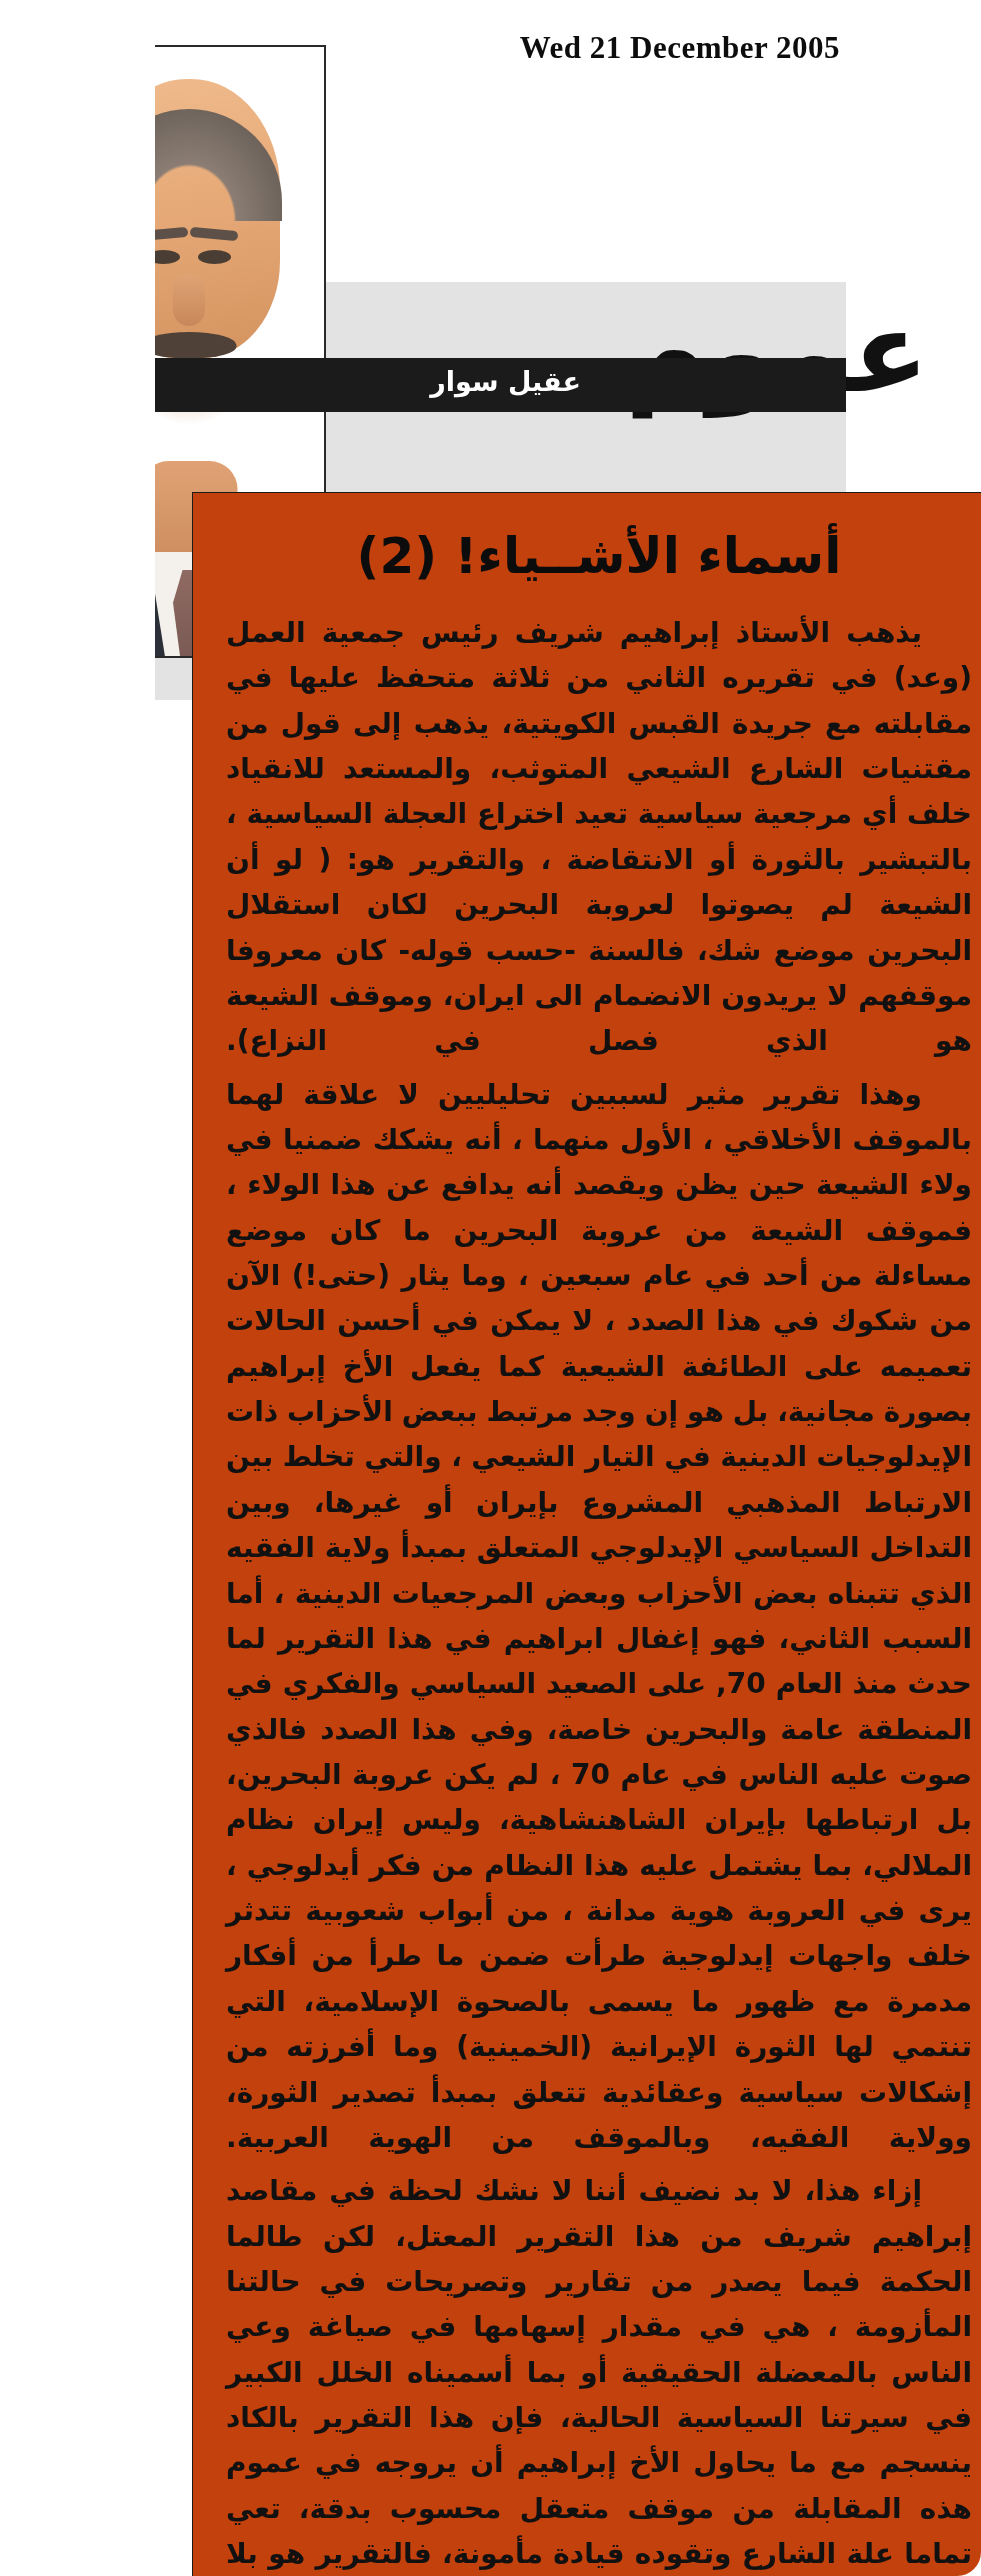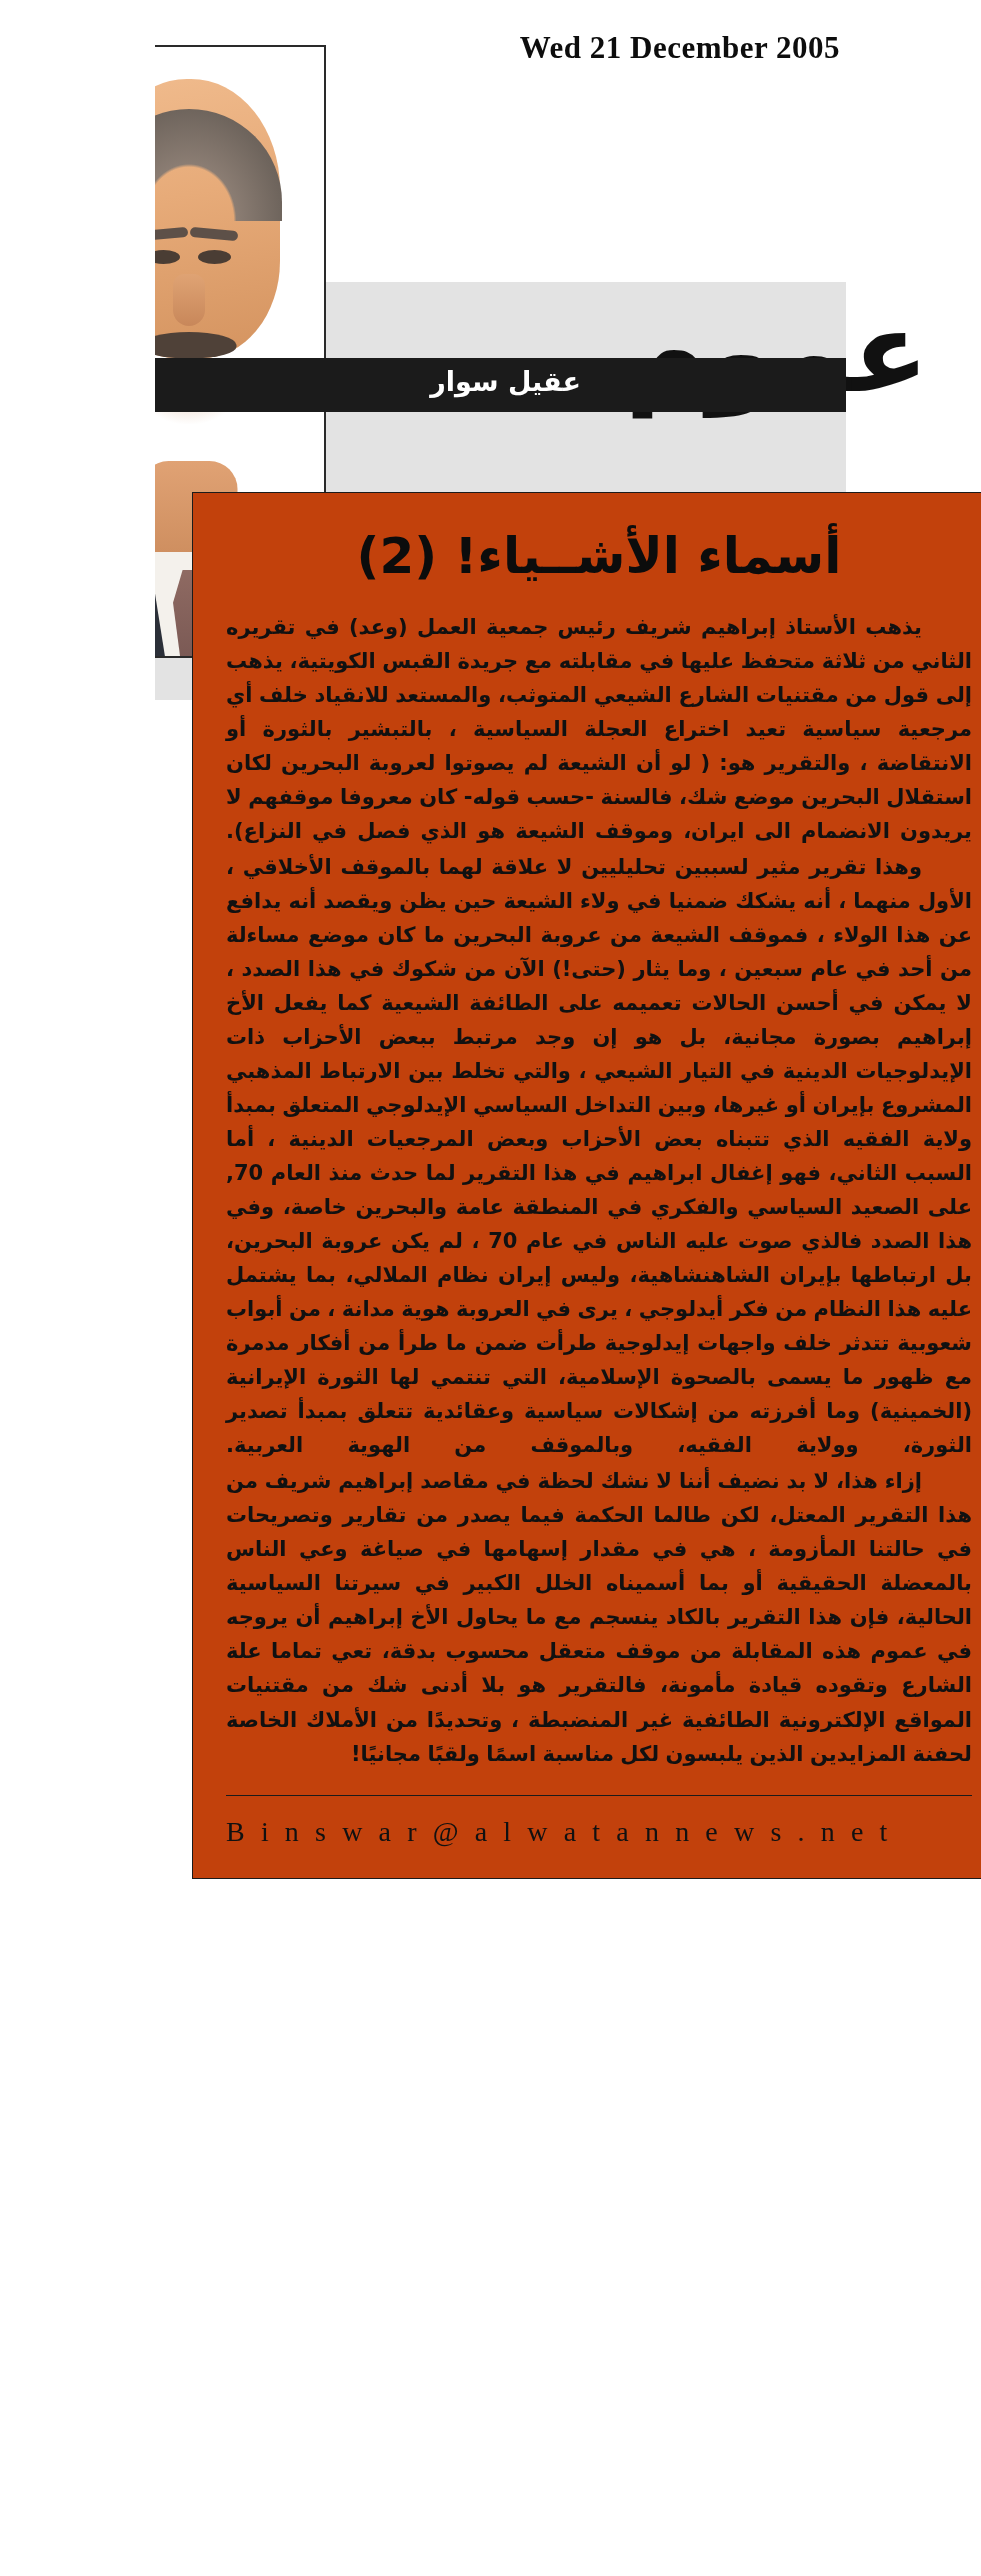--- a/index.html
+++ b/index.html
@@ -239,28 +239,28 @@
     color: #0c0c0c;
     direction: rtl;
   }
 
   .body-text p {
     margin: 0;
     text-align: justify;
     text-align-last: justify;
     direction: rtl;
     font-family: "DejaVu Sans", sans-serif;
-    font-size: 21px;
+    font-size: 28px;
     font-weight: 700;
     line-height: 1.62;
     color: #111111;
     text-indent: 50px;
     word-spacing: -0.9px;
   }
-  .body-text p + p { margin-top: 2px; }
+  .body-text p + p { margin-top: 8px; }
   .body-text p:last-of-type { text-align-last: right; }
 
   .email-rule-top {
     margin-top: 24px;
     border-top: 1.9px solid #1b1b1b;
   }
   .email-line {
     text-align: left;
     direction: ltr;
     font-family: "Liberation Serif", "DejaVu Serif", serif;

